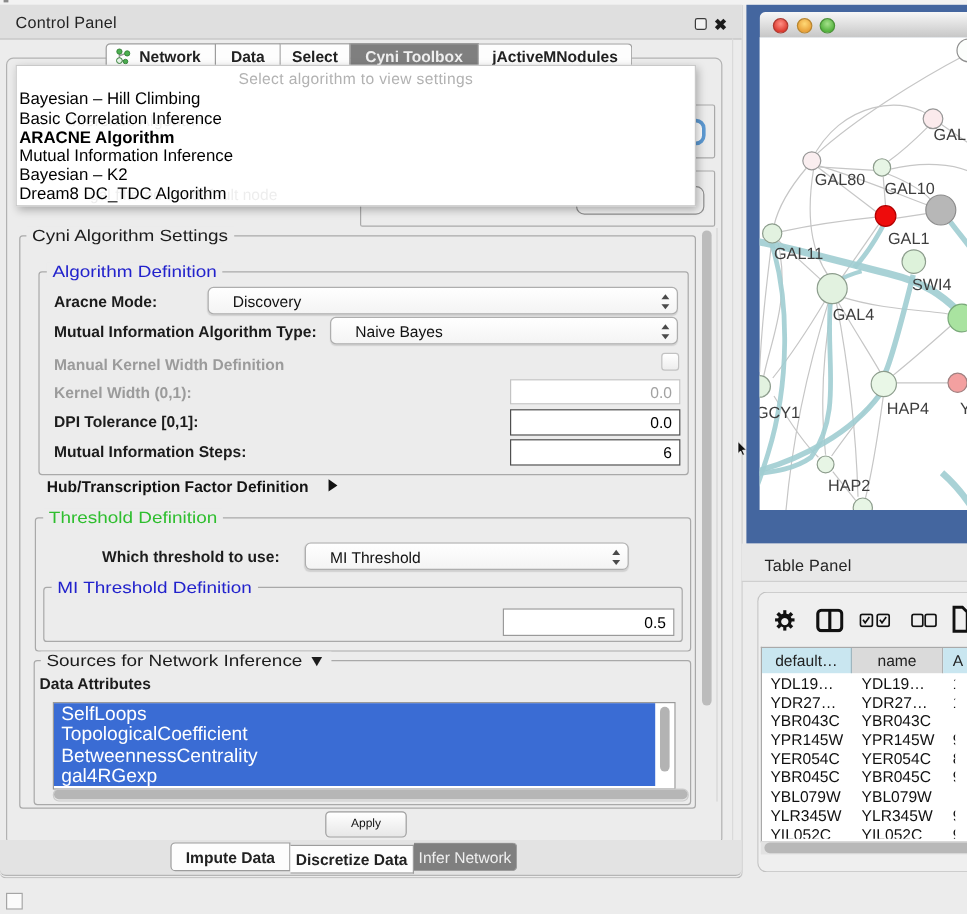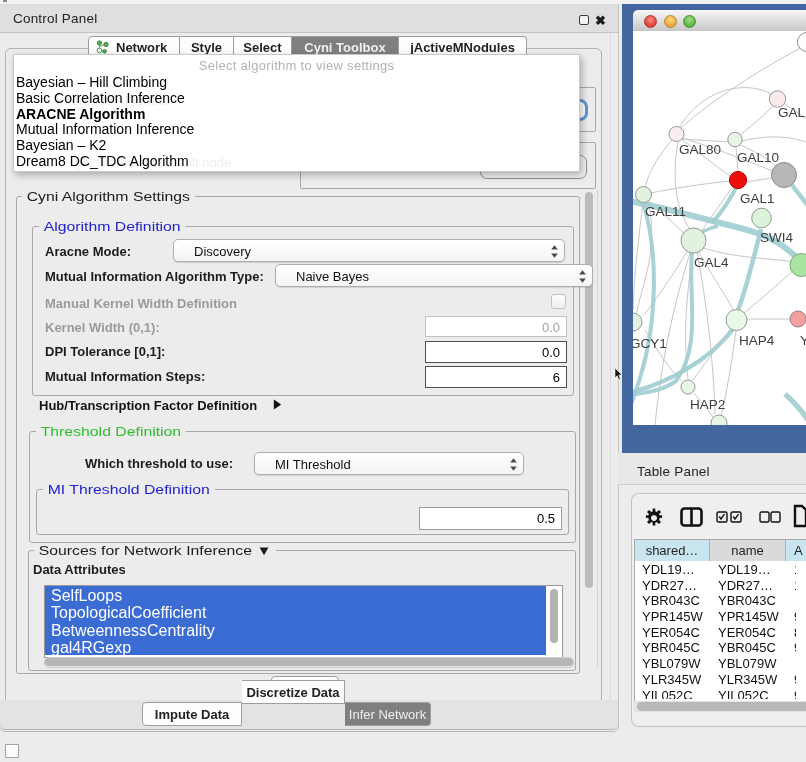--- a/index.html
+++ b/index.html
@@ -34,21 +34,21 @@
 <div class="abs" style="left:5px;top:48px;width:595px;height:655px;background:#ececec;border:1px solid #b2b2b2;border-radius:6px"></div>
 
 <div class="tab" style="left:88px;top:36px;width:92px;height:22px;border-radius:4px 0 0 0;line-height:22px;padding-left:27px;text-align:left">Network</div>
 <svg class="abs" style="left:96px;top:40px" width="13" height="14" viewBox="0 0 13 14">
       <path d="M3.5 3.5 L3.5 10 M3.5 6.5 L9 4.5 M3.5 10 L8 11" stroke="#9a9a9a" stroke-width="1.2" fill="none"></path>
       <circle cx="3.5" cy="3" r="2.2" fill="#4caf50" stroke="#2e7d32" stroke-width=".7"></circle>
       <circle cx="10" cy="4.5" r="2.2" fill="#4caf50" stroke="#2e7d32" stroke-width=".7"></circle>
       <circle cx="3.5" cy="10.5" r="2.4" fill="#e8f5e9" stroke="#2e7d32" stroke-width=".8"></circle>
       <circle cx="8.6" cy="11.3" r="1.9" fill="#4caf50" stroke="#2e7d32" stroke-width=".7"></circle>
     </svg>
-<div class="tab" style="left:180px;top:36px;width:54px;height:22px;border-left:none;line-height:22px">Style</div>
+<div class="tab" style="left:180px;top:36px;width:54px;height:22px;border-left:none;line-height:22px">Data</div>
 <div class="tab" style="left:234px;top:36px;width:58px;height:22px;border-left:none;line-height:22px">Select</div>
 <div class="tab tabsel" style="left:292px;top:36px;width:107px;height:22px;border-left:none;line-height:22px">Cyni Toolbox</div>
 <div class="tab" style="left:399px;top:36px;width:128px;height:22px;border-left:none;border-radius:0 4px 0 0;line-height:22px">jActiveMNodules</div>
 
 <div class="grp" style="left:300px;top:87px;width:294px;height:43px;border-radius:2px"></div>
 <div class="abs" style="left:480px;top:99px;width:108px;height:22px;background:#fff;border:3px solid #5d9ad3;border-radius:8px;box-sizing:border-box"></div>
 <div class="grp" style="left:300px;top:142px;width:294px;height:45px;border-radius:2px"></div>
 <div class="abs" style="left:480px;top:155px;width:107px;height:24px;background:#f1f1f1;border:1.5px solid #8f8f8f;border-radius:7px;box-sizing:border-box"></div>
 
 <div class="abs" style="left:610px;top:32px;width:1px;height:668px;background:#dadada"></div>
@@ -64,21 +64,21 @@
 <div class="lbl" style="left:45px;top:244px">Aracne Mode:</div>
 <div class="combo" style="left:173px;top:239px;width:392px;height:23px">
       <span class="txt">Discovery</span>
       <svg class="carr" width="9" height="15" viewBox="0 0 9 15">
         <path d="M4.5 1.2 L7.8 5.4 H1.2 Z" fill="#4a4a4a"></path>
         <path d="M4.5 13.8 L1.2 9.6 H7.8 Z" fill="#4a4a4a"></path>
       </svg>
     </div>
 
 <div class="lbl" style="left:45px;top:269px">Mutual Information Algorithm Type:</div>
-<div class="combo" style="left:275px;top:264px;width:318px;height:23px">
+<div class="combo" style="left:275px;top:264px;width:290px;height:23px">
       <span class="txt">Naive Bayes</span>
       <svg class="carr" width="9" height="15" viewBox="0 0 9 15">
         <path d="M4.5 1.2 L7.8 5.4 H1.2 Z" fill="#4a4a4a"></path>
         <path d="M4.5 13.8 L1.2 9.6 H7.8 Z" fill="#4a4a4a"></path>
       </svg>
     </div>
 
 <div class="lbl gray" style="left:45px;top:296px">Manual Kernel Width Definition</div>
 <div class="abs" style="left:551px;top:294px;width:13px;height:13px;background:linear-gradient(#ffffff,#ededed);border:1px solid #c2c2c2;border-radius:3px"></div>
 
@@ -119,21 +119,21 @@
 <div class="abs" style="left:45px;top:586px;width:501px;height:69px;background:#3a6cd4"></div>
 <div class="abs" style="left:51px;top:587px;width:490px;height:68px;overflow:hidden;color:#fff;font-size:16px;line-height:17.4px">SelfLoops<br>TopologicalCoefficient<br>BetweennessCentrality<br>gal4RGexp</div>
 <div class="abs" style="left:550px;top:589px;width:8px;height:54px;background:#b3b3b3;border-radius:4px"></div>
 <div class="abs" style="left:44px;top:657px;width:530px;height:11px;background:#e6e6e6;border:1px solid #cccccc;border-radius:5px;box-sizing:border-box"></div>
 <div class="abs" style="left:45px;top:658px;width:528px;height:8px;background:#b6b6b6;border-radius:4px"></div>
 
 <div class="abs" style="left:271px;top:676px;width:66px;height:20px;background:linear-gradient(#ffffff,#e7e7e7);border:1px solid #9f9f9f;border-radius:4px;text-align:center;font-size:10px;line-height:19px;color:#111">Apply</div>
 
 <div class="abs" style="left:0;top:700px;width:618px;height:29px;background:#e3e3e3;border-bottom:1px solid #b5b5b5;border-radius:0 0 5px 5px"></div>
 <div class="tab" style="left:142px;top:702px;width:100px;height:24px;border-radius:4px 0 0 4px;line-height:24px">Impute Data</div>
-<div class="tab" style="left:242px;top:680px;width:103px;height:24px;border-left:none;line-height:24px">Discretize Data</div>
+<div class="tab" style="left:242px;top:704px;width:103px;height:24px;border-left:none;line-height:24px">Discretize Data</div>
 <div class="tab tabsel" style="left:345px;top:702px;width:86px;height:24px;border-left:none;border-radius:0 4px 4px 0;line-height:24px;font-weight:normal">Infer Network</div>
 
 <div class="abs" style="left:13px;top:54px;width:567px;height:118px;background:#fff;border:1px solid #c9c9c9;box-shadow:2px 3px 7px rgba(0,0,0,.28);box-sizing:border-box"></div>
 <div class="abs" style="left:13px;top:58px;width:567px;height:14px;text-align:center;font-size:13px;letter-spacing:.3px;color:#b2b2b2">Select algorithm to view settings</div>
 <div class="abs" style="left:16px;top:75px;font-size:14px;color:#000;line-height:15.75px;white-space:nowrap">Bayesian – Hill Climbing<br>Basic Correlation Inference<br><b>ARACNE Algorithm</b><br>Mutual Information Inference<br>Bayesian – K2<br>Dream8 DC_TDC Algorithm</div>
 
 <div class="abs" style="left:56px;top:93px;font-size:13px;color:rgba(60,60,60,.09);letter-spacing:.3px">Inference Algorithm</div>
 <div class="abs" style="left:75px;top:155px;font-size:13px;color:rgba(60,60,60,.09)">gal filtered set default node</div>
 
 <svg class="abs" style="left:614px;top:368px" width="10" height="13" viewBox="0 0 10 13">
@@ -258,21 +258,21 @@
       <g fill="none" stroke="#111" stroke-width="1.4">
         <rect x="1" y="1" width="9" height="10" rx="1.5"></rect>
         <rect x="12" y="1" width="9" height="10" rx="1.5"></rect>
       </g>
     </svg>
 <svg class="abs" style="left:793px;top:504px" width="13" height="24" viewBox="0 0 13 24">
       <path d="M2 2 H9 L13 6 V22 H2 Z" fill="none" stroke="#111" stroke-width="2.4"></path>
     </svg>
 
 <div class="abs" style="left:634px;top:539px;width:172px;height:161px;background:#fff;border:1px solid #a9a9a9;border-right:none"></div>
-<div class="abs" style="left:635px;top:540px;width:74px;height:21px;background:#c9e6f0;border-right:1px solid #9fb6bf;text-align:center;font-size:13px;line-height:21px;color:#222">shared…</div>
+<div class="abs" style="left:635px;top:540px;width:74px;height:21px;background:#c9e6f0;border-right:1px solid #9fb6bf;text-align:center;font-size:13px;line-height:21px;color:#222">default…</div>
 <div class="abs" style="left:710px;top:540px;width:75px;height:21px;background:#dadada;border-right:1px solid #b0b0b0;text-align:center;font-size:13px;line-height:21px;color:#222">name</div>
 <div class="abs" style="left:786px;top:540px;width:20px;height:21px;background:#c9e6f0;font-size:13px;line-height:21px;color:#222;padding-left:8px">A</div>
 <div class="abs" style="left:635px;top:562px;width:161px;height:137px;overflow:hidden">
   <div class="row"><span style="width:68px;padding-left:7px">YDL19…</span><span style="width:68px;padding-left:8px">YDL19…</span><span style="padding-left:8px">13</span></div>
   <div class="row"><span style="width:68px;padding-left:7px">YDR27…</span><span style="width:68px;padding-left:8px">YDR27…</span><span style="padding-left:8px">12</span></div>
   <div class="row"><span style="width:68px;padding-left:7px">YBR043C</span><span style="width:68px;padding-left:8px">YBR043C</span><span style="padding-left:8px"></span></div>
   <div class="row"><span style="width:68px;padding-left:7px">YPR145W</span><span style="width:68px;padding-left:8px">YPR145W</span><span style="padding-left:8px">9.</span></div>
   <div class="row"><span style="width:68px;padding-left:7px">YER054C</span><span style="width:68px;padding-left:8px">YER054C</span><span style="padding-left:8px">8.</span></div>
   <div class="row"><span style="width:68px;padding-left:7px">YBR045C</span><span style="width:68px;padding-left:8px">YBR045C</span><span style="padding-left:8px">9.</span></div>
   <div class="row"><span style="width:68px;padding-left:7px">YBL079W</span><span style="width:68px;padding-left:8px">YBL079W</span><span style="padding-left:8px"></span></div>

